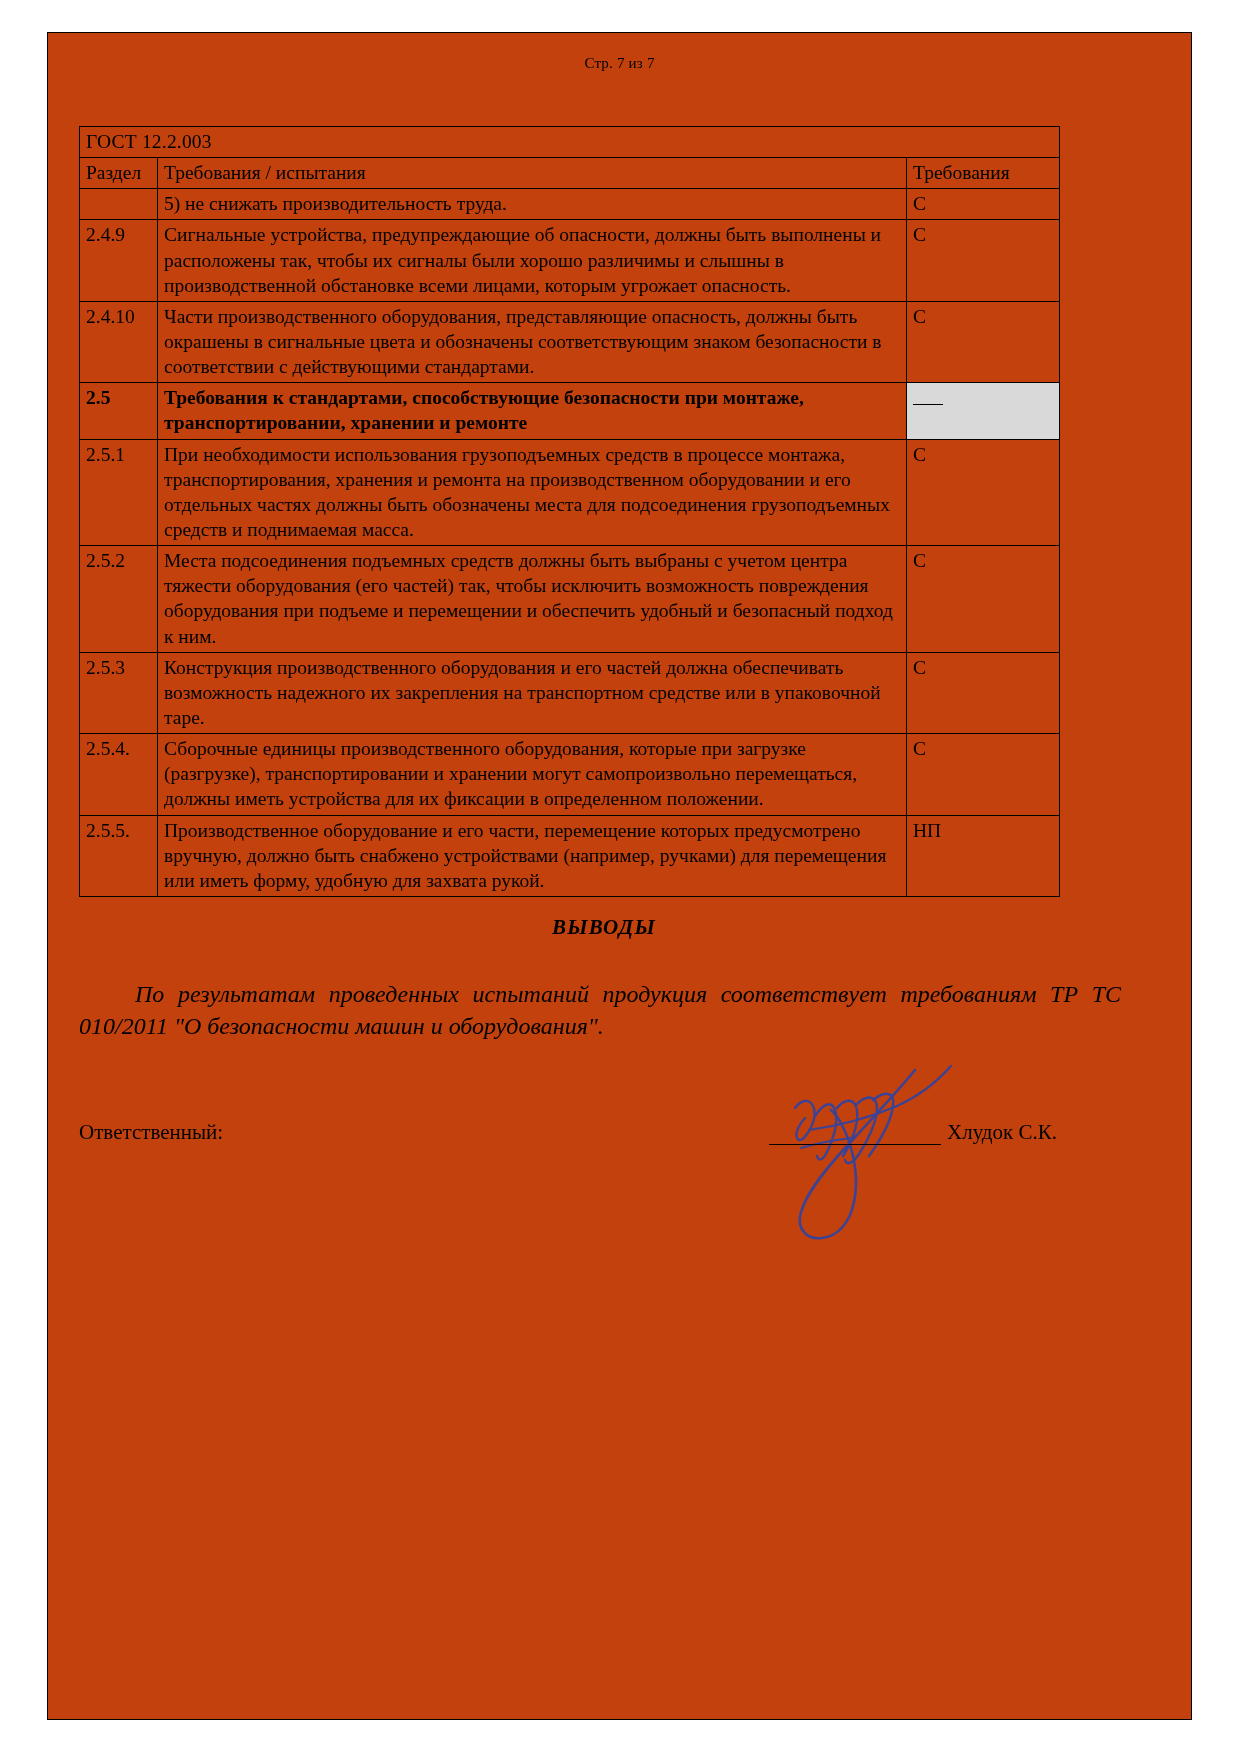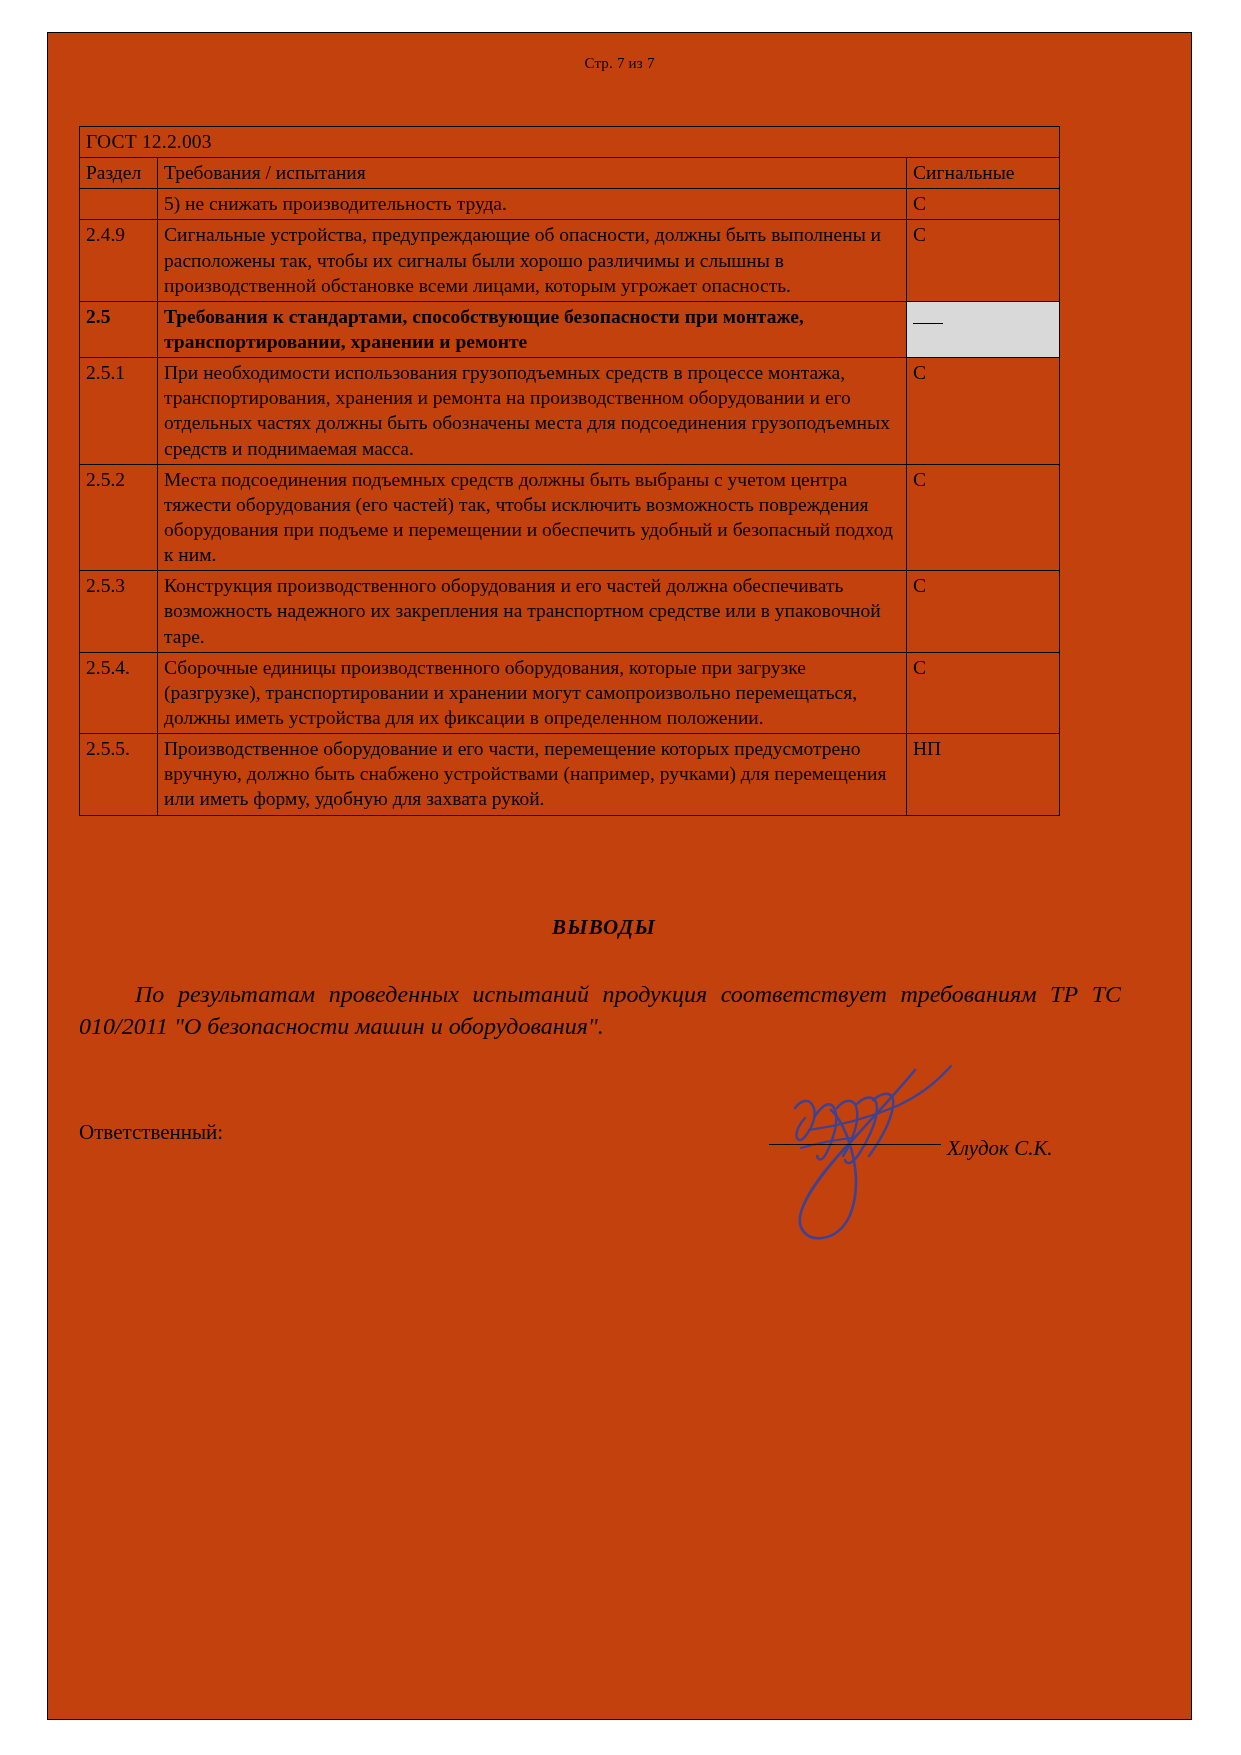--- a/index.html
+++ b/index.html
@@ -178,24 +178,23 @@
     position: absolute;
     left: 690px;
     top: 66px;
     width: 172px;
     border-bottom: 1.4px solid #000000;
   }
 
   .signer-name {
     position: absolute;
     left: 868px;
-    top: 58px;
+    top: 42px;
     font-size: 21px;
     white-space: nowrap;
-    font-style: italic;
   }
 
   .sig-scribble {
     position: absolute;
     left: 640px;
     top: -22px;
     width: 300px;
     height: 190px;
     pointer-events: none;
   }
@@ -215,30 +214,35 @@
           <col class="c-req">
           <col class="c-concl">
         </colgroup>
         <tbody id="req-tbody">
           <tr>
             <td class="gost-title" colspan="3">ГОСТ 12.2.003</td>
           </tr>
           <tr>
             <td class="col-head left-head">Раздел</td>
             <td class="col-head">Требования / испытания</td>
-            <td class="col-head">Сигнальные</td>
+            <td class="col-head">Требования</td>
           </tr>
         <tr>
               <td class="cell-section"></td>
               <td class="cell-req">5) не снижать производительность труда.</td>
               <td class="cell-concl">С</td>
             </tr>
             <tr>
               <td class="cell-section">2.4.9</td>
               <td class="cell-req">Сигнальные устройства, предупреждающие об опасности, должны быть вы­полнены и расположены так, чтобы их сигналы были хорошо различимы и слышны в производственной обстановке всеми лицами, которым угрожает опасность.</td>
+              <td class="cell-concl">С</td>
+            </tr>
+            <tr>
+              <td class="cell-section">2.4.10</td>
+              <td class="cell-req">Части производственного оборудования, представляющие опасность, должны быть окрашены в сигнальные цвета и обозначены соответствую­щим знаком безопасности в соответствии с действующими стандартами.</td>
               <td class="cell-concl">С</td>
             </tr>
             <tr class="section-head">
               <td class="cell-section">2.5</td>
               <td class="cell-req">Требования к стандартами, способствующие безопасности при мон­таже, транспортировании, хранении и ремонте</td>
               <td class="cell-concl"><span class="dash-mark"></span></td>
             </tr>
             <tr>
               <td class="cell-section">2.5.1</td>
               <td class="cell-req">При необходимости использования грузоподъемных средств в процессе монтажа, транспортирования, хранения и ремонта на производственном оборудовании и его отдельных частях должны быть обозначены места для подсоединения грузоподъемных средств и поднимаемая масса.</td>

